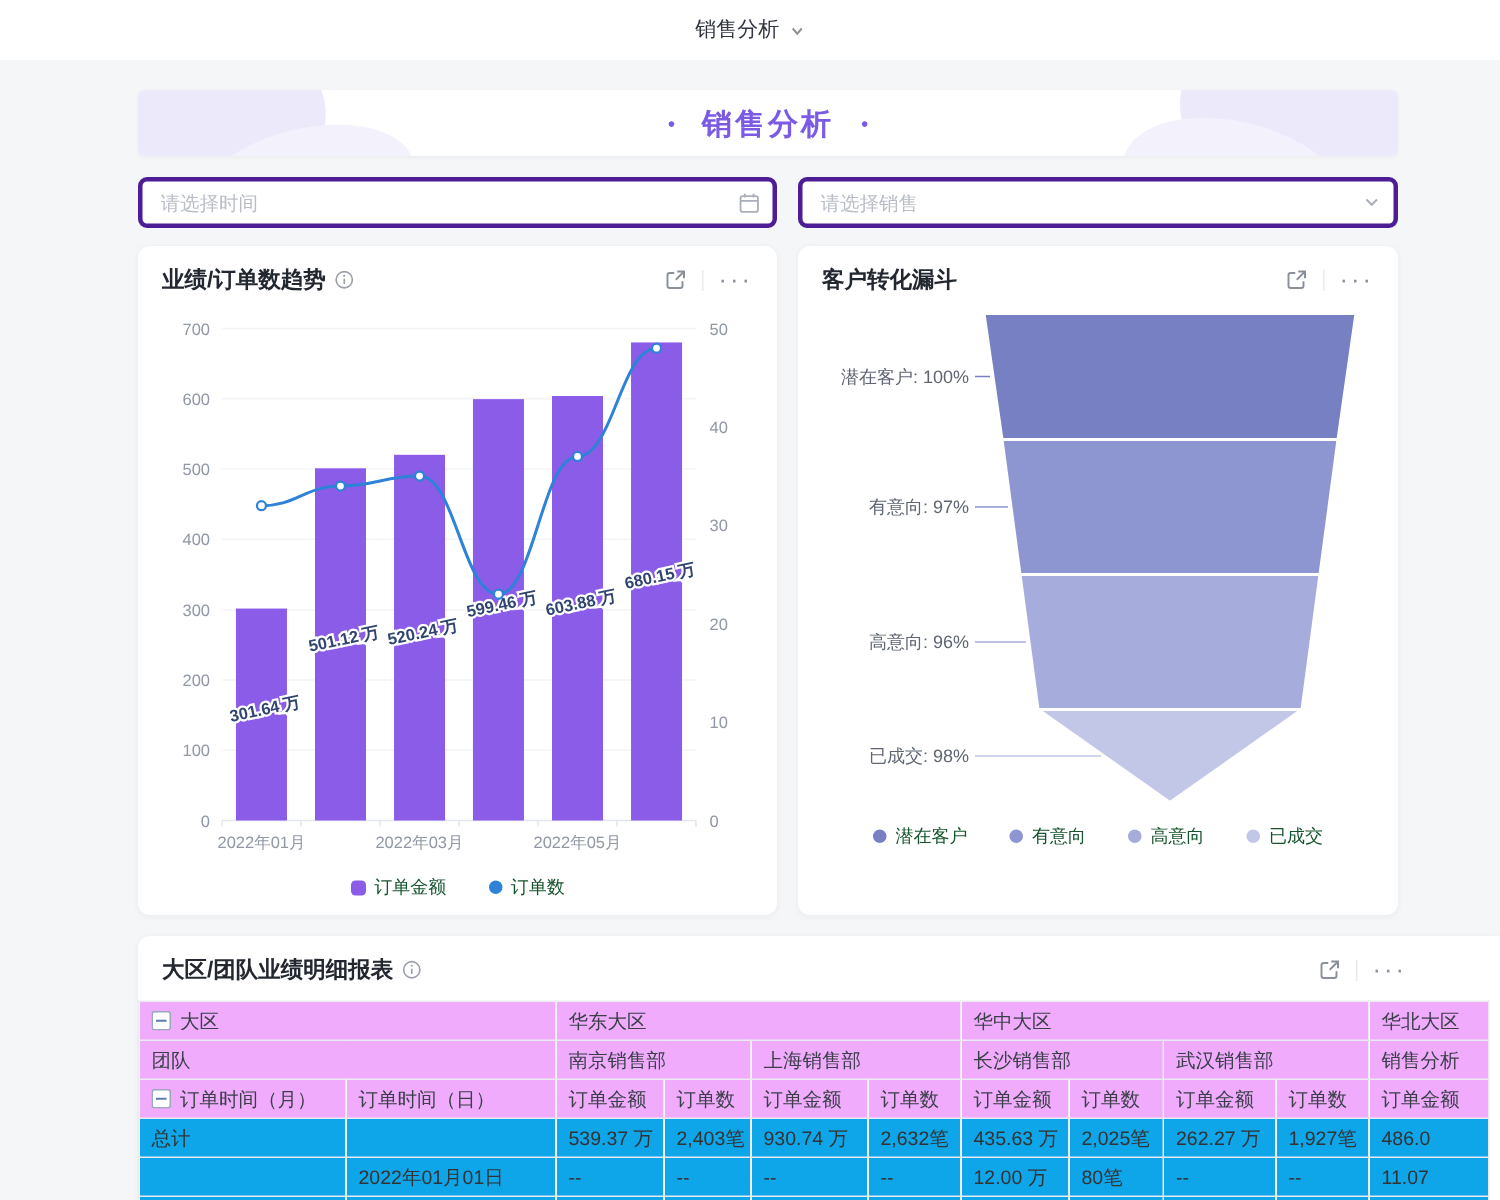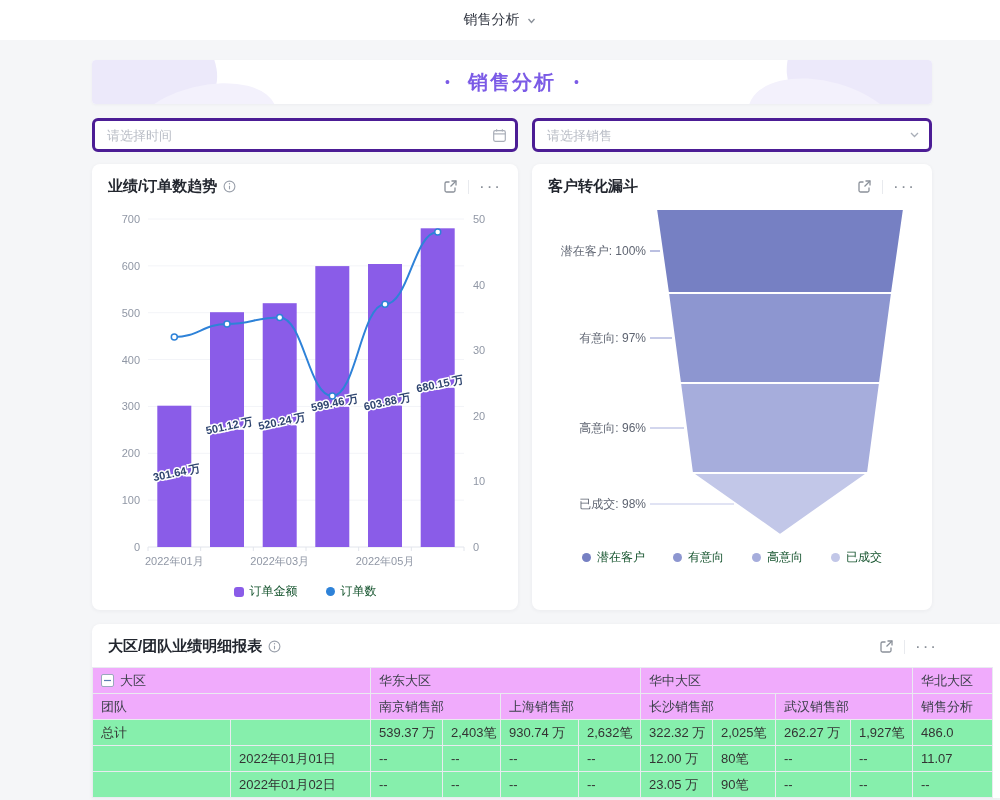--- a/index.html
+++ b/index.html
@@ -41,21 +41,21 @@
   .bl{fill:#2f4570;font-size:11px;font-weight:600;paint-order:stroke;stroke:#ffffff;stroke-width:3px;}
   .fl{fill:#5f6572;font-size:12px;}
   .legend{display:flex;justify-content:center;align-items:center;gap:28px;font-size:12px;color:#14532d;margin-top:4px;}
   .litem{display:inline-flex;align-items:center;gap:6px;cursor:pointer;}
   .msq{width:10px;height:10px;border-radius:3px;display:inline-block;}
   .mci{width:9px;height:9px;border-radius:50%;display:inline-block;}
   table{border-collapse:collapse;table-layout:fixed;width:900px;font-size:13px;color:#333;margin-top:2px;}
   th,td{border:1px solid #e9ebf0;padding:5px 8px;text-align:left;font-weight:400;
     white-space:nowrap;overflow:hidden;line-height:15px;}
   th{background:#f0abfc;color:#3a3f48;}
-  td{background:#86efac;}
+  td{background:#0ea5e9;}
   .cicon{display:inline-block;vertical-align:-2px;margin-right:6px;}
 </style>
 </head>
 <body>
 
 <div class="topbar">
   <div class="topbar-title">
     <span>销售分析</span>
     <svg width="11" height="11" viewBox="0 0 11 11" fill="none" stroke="#8a9099" stroke-width="1.3">
         <polyline points="2.5,4 5.5,7.5 8.5,4"></polyline>
@@ -291,27 +291,43 @@
           </tr>
           <tr>
             <th colspan="2">团队</th>
             <th colspan="2">南京销售部</th>
             <th colspan="2">上海销售部</th>
             <th colspan="2">长沙销售部</th>
             <th colspan="2">武汉销售部</th>
             <th colspan="1">销售分析</th>
           </tr>
           <tr>
+            <th><svg class="cicon" width="13" height="13" viewBox="0 0 13 13">
+                <rect x="0.5" y="0.5" width="12" height="12" rx="1.5" fill="#fff" stroke="#9aa7bd"></rect>
+                <line x1="3" y1="6.5" x2="10" y2="6.5" stroke="#5c7db1" stroke-width="1.2"></line>
+              </svg>订单时间（月）</th>
+            <th>订单时间（日）</th>
+            <th>订单金额</th>
+            <th>订单数</th>
+            <th>订单金额</th>
+            <th>订单数</th>
+            <th>订单金额</th>
+            <th>订单数</th>
+            <th>订单金额</th>
+            <th>订单数</th>
+            <th>订单金额</th>
+          </tr>
+          <tr>
             <td>总计</td>
             <td></td>
             <td>539.37 万</td>
             <td>2,403笔</td>
             <td>930.74 万</td>
             <td>2,632笔</td>
-            <td>322.32 万</td>
+            <td>435.63 万</td>
             <td>2,025笔</td>
             <td>262.27 万</td>
             <td>1,927笔</td>
             <td>486.0</td>
           </tr>
           <tr>
             <td></td>
             <td>2022年01月01日</td>
             <td>--</td>
             <td>--</td>

